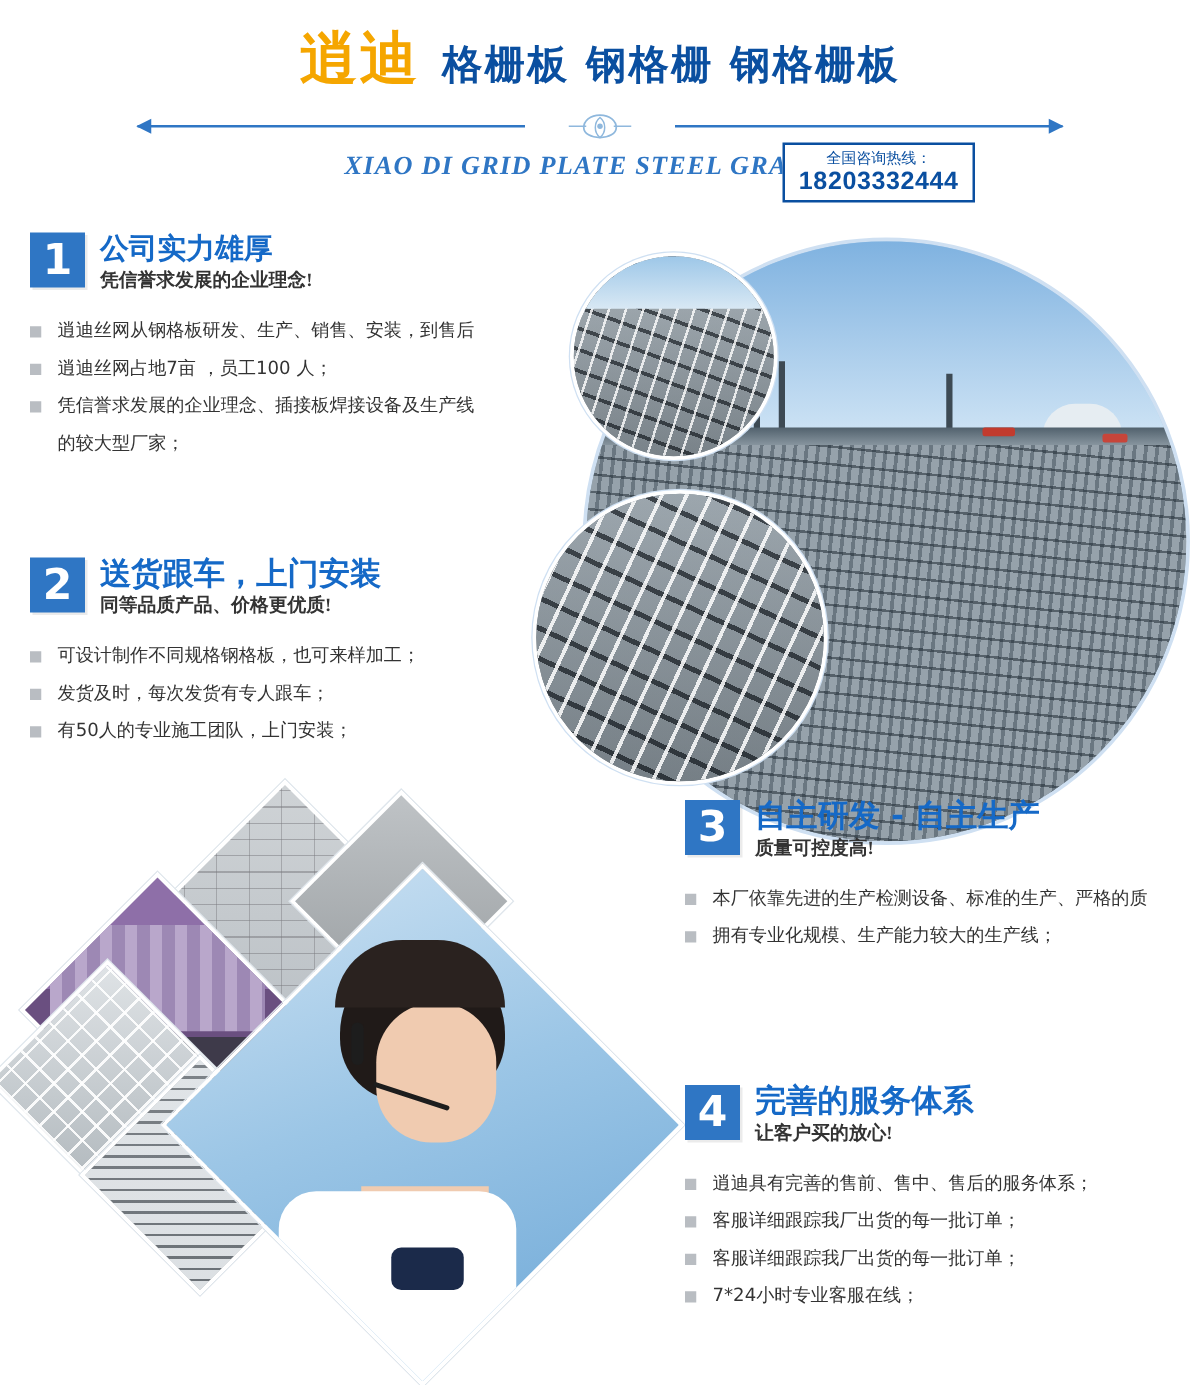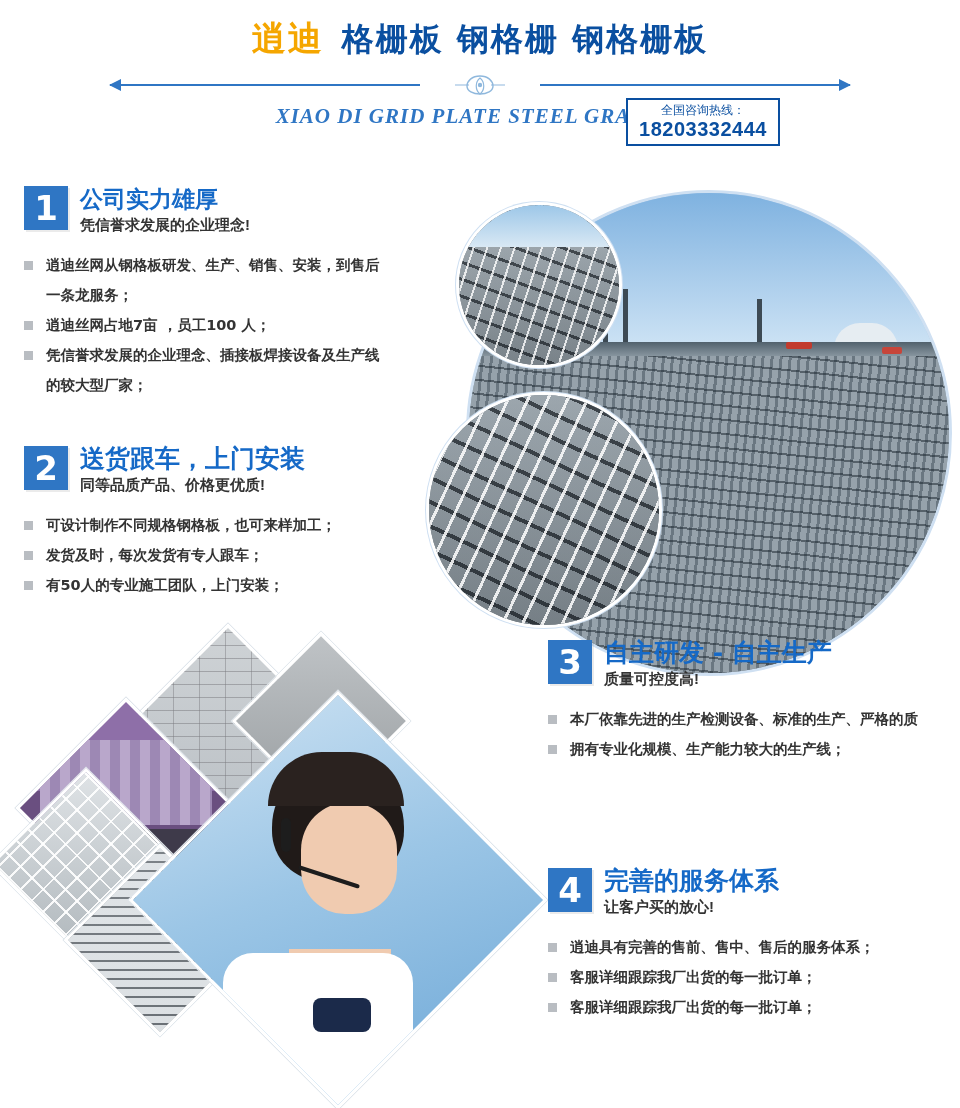--- a/index.html
+++ b/index.html
@@ -15,21 +15,21 @@
   .header{
     position:relative;
     width:960px;height:170px;
     background:#ffffff;
   }
   .title-row{
     display:flex;justify-content:center;align-items:baseline;
     padding-top:16px;
   }
   .title-brand{
-    font-size:34px;font-weight:bold;color:#f5a600;
+    font-size:46px;font-weight:bold;color:#f5a600;
     letter-spacing:2px;
     text-shadow:0 1px 0 #fff;
     font-family:"DejaVu Sans","Liberation Sans",sans-serif;
   }
   .title-main{
     font-size:32px;font-weight:bold;color:#0a4fa0;
     letter-spacing:2px;margin-left:18px;
     font-family:"DejaVu Sans","Liberation Sans",sans-serif;
   }
   .rule-wrap{
@@ -79,30 +79,29 @@
     flex:0 0 44px;
     font-family:"DejaVu Sans","Liberation Sans",sans-serif;
   }
   .sec-text{margin-left:12px;padding-top:0px;}
   .sec-title{
     font-size:23px;font-weight:bold;color:#1569c7;line-height:26px;
     font-family:"DejaVu Sans","Liberation Sans",sans-serif;
   }
   .sec-sub{
     font-size:15px;font-weight:bold;color:#333;line-height:22px;margin-top:2px;
-    font-family:Liberation Sans, sans-serif;
+    font-family:Liberation Serif, serif;
   }
   .sec-title.big{font-size:25px;}
 
   ul.bullets{list-style:none;margin:14px 0 0;padding:0;}
   ul.bullets li{
     font-size:14.5px;color:#333;line-height:30px;
     padding-left:22px;position:relative;
     font-family:"DejaVu Sans","Liberation Sans",sans-serif;
-    font-weight:bold;
   }
   ul.bullets li .bl{
     position:absolute;left:0;top:11px;width:9px;height:9px;
     background:#b9bdc2;
   }
   ul.bullets li .ind{display:block;}
 
   
   .block1{position:absolute;left:24px;top:186px;width:420px;}
   .block2{position:absolute;left:24px;top:446px;width:420px;}
@@ -276,21 +275,20 @@
     <div class="numbox">1</div>
     <div class="sec-text">
       <div class="sec-title">公司实力雄厚</div>
       <div class="sec-sub">凭信誉求发展的企业理念!</div>
     </div>
   </div>
   <ul class="bullets">
     <li>
       <span class="bl"></span>
       <span class="ind">逍迪丝网从钢格板研发、生产、销售、安装，到售后</span>
-      <span class="ind">一条龙服务；</span>
     </li>
     <li>
       <span class="bl"></span>
       <span class="ind">逍迪丝网占地7亩 ，员工100 人；</span>
     </li>
     <li>
       <span class="bl"></span>
       <span class="ind">凭信誉求发展的企业理念、插接板焊接设备及生产线</span>
       <span class="ind">的较大型厂家；</span>
     </li>
@@ -399,14 +397,18 @@
       <span class="ind">逍迪具有完善的售前、售中、售后的服务体系；</span>
     </li>
     <li>
       <span class="bl"></span>
       <span class="ind">客服详细跟踪我厂出货的每一批订单；</span>
     </li>
     <li>
       <span class="bl"></span>
       <span class="ind">客服详细跟踪我厂出货的每一批订单；</span>
     </li>
+    <li>
+      <span class="bl"></span>
+      <span class="ind">7*24小时专业客服在线；</span>
+    </li>
   </ul>
 </div>
 
 </body></html>

